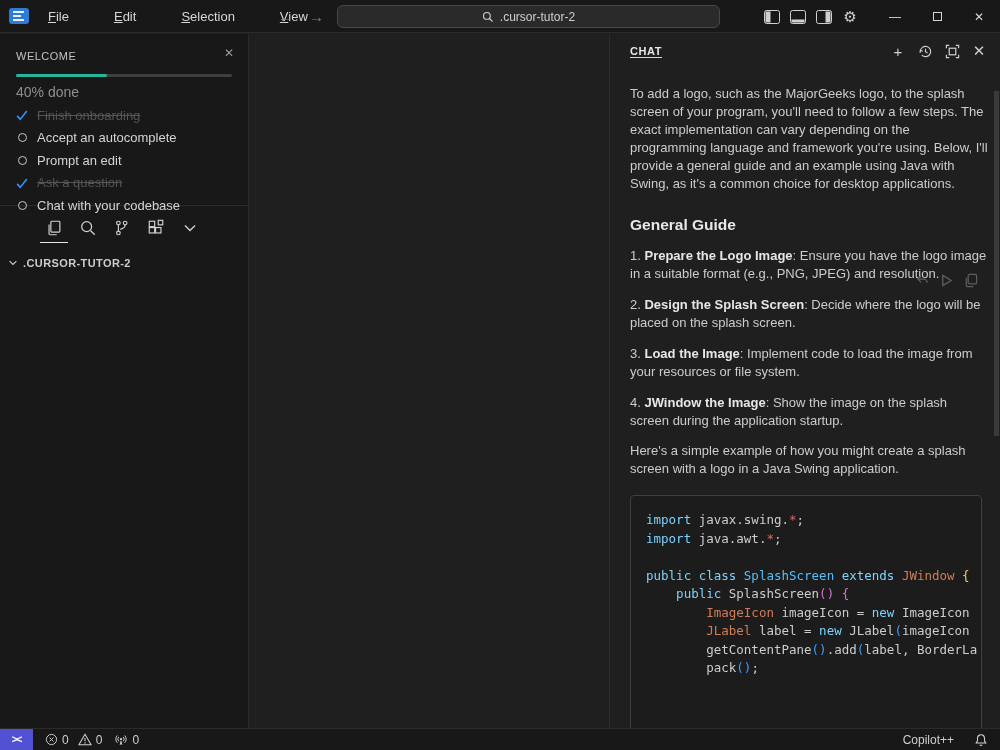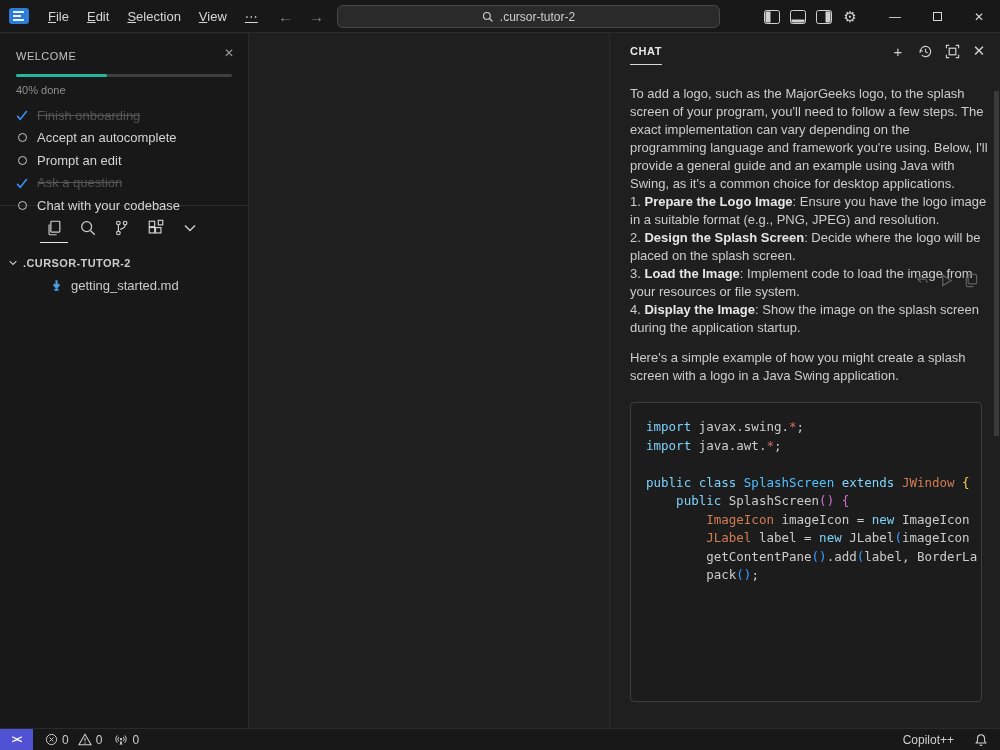--- a/index.html
+++ b/index.html
@@ -4,21 +4,21 @@
 <style>
   * { margin:0; padding:0; box-sizing:border-box; }
   html,body { width:1000px; height:750px; overflow:hidden; }
   body { background:#1f1f1f; font-family:"Liberation Sans", sans-serif; color:#cccccc; position:relative; }
 
   
   .titlebar { position:absolute; top:0; left:0; width:1000px; height:33px; background:#181818; border-bottom:1px solid #2b2b2b; display:flex; align-items:center; }
   .logo { width:20px; height:16px; margin-left:9px; border-radius:3px; background:#2e7cd6; position:relative; flex:none; }
   .logo i { position:absolute; left:4px; width:11px; height:2px; background:#e8f2ff; }
   .logo i:nth-child(1){ top:3px; } .logo i:nth-child(2){ top:7px; width:8px; } .logo i:nth-child(3){ top:11px; }
-  .menus { display:flex; margin-left:10px; }
+  .menus { display:flex; margin-left:10px;gap:27px; }
   .menu-item { display:inline-block; padding:4px 9px; font-size:13px; color:#d6d6d6; border-radius:5px; cursor:default; }
   .menu-item::first-letter { text-decoration:underline; }
   .nav-arrow { position:absolute; top:0; height:33px; display:flex; align-items:center; font-size:15px; color:#848484; }
   .nav-back { left:278px; } .nav-fwd { left:309px; }
   .searchbox { position:absolute; left:337px; top:5px; width:383px; height:23px; background:#2a2a2a; border:1px solid #474747; border-radius:6px; display:flex; align-items:center; justify-content:center; gap:6px; font-size:12px; color:#cfcfcf; }
   .tb-right { position:absolute; right:0; top:0; height:33px; display:flex; align-items:center; }
   .tb-icon { width:20px; height:33px; display:flex; align-items:center; justify-content:center; margin-right:6px; color:#d0d0d0; }
   .gear { font-size:15px; margin-right:14px; }
   .winbtn { width:42px; height:33px; display:flex; align-items:center; justify-content:center; color:#d6d6d6; font-size:12px; }
   .maxbox { width:9px; height:9px; border:1px solid #d6d6d6; display:inline-block; }
@@ -28,46 +28,46 @@
   .sidebar { width:249px; background:#181818; border-right:1px solid #2b2b2b; position:relative; flex:none; }
   .editor { flex:1; background:#1f1f1f; }
   .chat { width:391px; flex:none; background:#1f1f1f; border-left:1px solid #2b2b2b; position:relative; overflow:hidden; }
 
   
   .welcome { height:172px; border-bottom:1px solid #2b2b2b; position:relative; }
   .welcome-title { position:absolute; left:16px; top:16px; font-size:11px; letter-spacing:.5px; color:#c3c3c3; }
   .welcome-close { position:absolute; right:14px; top:12px; font-size:12px; color:#9a9a9a; }
   .progress-track { position:absolute; left:16px; top:40px; width:216px; height:3px; border-radius:2px; background:#3f3f3f; }
   .progress-fill { height:3px; border-radius:2px; background:#26b59d; }
-  .progress-label { position:absolute; left:16px; top:50px; font-size:11px; color:#8f8f8f; }
+  .progress-label { position:absolute; left:16px; top:50px; font-size:14px; color:#8f8f8f; }
   .checklist { position:absolute; left:0; top:70px; right:0;text-align:right; }
   .chk-row { height:22.5px; display:flex; align-items:center; padding-left:14px; font-size:13px; }
   .chk-row .ic { width:16px; height:16px; margin-right:7px; display:flex; align-items:center; justify-content:center; flex:none; }
   .circle { width:9px; height:9px; border:1.6px solid #c8c8c8; border-radius:50%; }
   .chk-row.done .lbl { color:#555555; text-decoration:line-through; }
   .chk-row.todo .lbl { color:#d4d4d4; }
 
   
   .acticons { height:44px; display:flex; align-items:center; padding-left:43px; gap:12px; }
   .act { width:22px; height:30px; display:flex; align-items:center; justify-content:center; position:relative; color:#d0d0d0; }
   .act.active::after { content:""; position:absolute; left:-3px; right:-3px; bottom:0; height:1.5px; background:#e7e7e7; }
   .tree { padding-top:2px; }
   .tree-root { display:flex; align-items:center; height:22px; font-size:11px; font-weight:bold; letter-spacing:.4px; color:#cccccc; padding-left:7px; gap:4px; }
   .tree-file { display:flex; align-items:center; height:22px; font-size:13px; color:#cccccc; padding-left:50px; gap:8px; }
 
   
   .chat-header { height:37px; position:relative; }
-  .chat-tab { position:absolute; left:20px; top:11px; font-size:11px; font-weight:bold; letter-spacing:.6px; color:#e7e7e7; padding-bottom:7px; border-bottom:1.5px solid #d7d7d7; }
+  .chat-tab { position:absolute; left:20px; top:11px; font-size:11px; font-weight:bold; letter-spacing:.6px; color:#e7e7e7; border-bottom:1.5px solid #d7d7d7; }
   .chat-hicons { position:absolute; right:12px; top:8px; display:flex; align-items:center; gap:9px; color:#cfcfcf; }
   .chat-hicons .hic { width:18px; height:18px; display:flex; align-items:center; justify-content:center; font-size:15px; }
   .chat-body { position:absolute; top:37px; left:0; right:0; bottom:0; padding:14px 12px 0 20px; overflow:hidden; font-size:13px; line-height:18px; color:#cccccc; }
   .chat-body b { color:#e6e6e6; }
   .h3 { font-size:15.5px; font-weight:bold; color:#e8e8e8; line-height:19px; }
   .h-guide { margin-top:22px; }
-  .step { }
+  .step { margin-top:13px; }
   .h-example { margin-top:28px; }
   .example-intro { margin-top:12px; }
   .msg-actions { position:absolute; top:239px; right:22px; display:flex; gap:9px; color:#5f5f5f; }
   .chat-scrollbar { position:absolute; right:1px; top:57px; width:5px; height:345px; background:#3a3a3a; }
 
   
   .codeblock { margin-top:17px; width:352px; height:300px; border:1px solid #3f3f3f; border-radius:4px; background:#1c1c1c; overflow:hidden; padding:15px 0 0 15px; }
   .code { font-family:"DejaVu Sans Mono", monospace; font-size:12.5px; line-height:18.5px; white-space:pre; }
   .tk-kw { color:#7dd3fc; } .tk-pl { color:#cccccc; } .tk-cls { color:#4fc1ff; }
   .tk-typ { color:#d17d54; } .tk-star { color:#d16969; } .tk-b1 { color:#f2d04c; }
@@ -217,27 +217,20 @@
       </span>
     </div>
 
     <div class="tree">
       <div class="tree-root">
         <svg width="12" height="12" viewBox="0 0 16 16">
             <path d="M3.5 5.5L8 10l4.5-4.5" fill="none" stroke="#cccccc" stroke-width="1.5"></path>
           </svg>
         <span>.CURSOR-TUTOR-2</span>
       </div>
-      <div class="tree-file">
-        <svg width="13" height="13" viewBox="0 0 16 16">
-            <path d="M8 1.5v8M4.5 6.5L8 10.5l3.5-4" fill="none" stroke="#4aa0e0" stroke-width="2.6"></path>
-            <rect x="5.5" y="12" width="5" height="2.5" fill="#4aa0e0"></rect>
-          </svg>
-        <span>getting_started.md</span>
-      </div>
     </div>
   </div>
 
   <div class="editor"></div>
 
   <div class="chat">
     <div class="chat-header">
       <span class="chat-tab">CHAT</span>
       <div class="chat-hicons">
         <span class="hic">+</span>
@@ -254,32 +247,33 @@
               <rect x="4.5" y="4.5" width="7" height="7" fill="none" stroke="#cfcfcf" stroke-width="1.3"></rect>
             </svg>
         </span>
         <span class="hic">✕</span>
       </div>
     </div>
 
     <div class="chat-body">
       <p class="intro">To add a logo, such as the MajorGeeks logo, to the splash screen of your program, you'll need to follow a few steps. The exact implementation can vary depending on the programming language and framework you're using. Below, I'll provide a general guide and an example using Java with Swing, as it's a common choice for desktop applications.</p>
 
+      <div class="h3 h-guide">General Guide</div>
 
       <p class="step">
         <span>1. </span><b>Prepare the Logo Image</b><span>: Ensure you have the logo image in a suitable format (e.g., PNG, JPEG) and resolution.</span>
       </p>
       <p class="step">
         <span>2. </span><b>Design the Splash Screen</b><span>: Decide where the logo will be placed on the splash screen.</span>
       </p>
       <p class="step">
         <span>3. </span><b>Load the Image</b><span>: Implement code to load the image from your resources or file system.</span>
       </p>
       <p class="step">
-        <span>4. </span><b>Display the Image</b><span>: Show the image on the splash screen during the application startup.</span>
+        <span>4. </span><b>JWindow the Image</b><span>: Show the image on the splash screen during the application startup.</span>
       </p>
 
       <p class="example-intro">Here's a simple example of how you might create a splash screen with a logo in a Java Swing application.</p>
 
       <div class="codeblock">
         <div class="code" id="code-lines"><div class="code-line"><span class="tk-kw">import </span><span class="tk-pl">javax.swing.</span><span class="tk-star">*</span><span class="tk-pl">;</span></div><div class="code-line"><span class="tk-kw">import </span><span class="tk-pl">java.awt.</span><span class="tk-star">*</span><span class="tk-pl">;</span></div><div class="code-line">&nbsp;</div><div class="code-line"><span class="tk-kw">public class </span><span class="tk-cls">SplashScreen</span><span class="tk-kw"> extends </span><span class="tk-typ">JWindow</span><span class="tk-pl"> </span><span class="tk-b1">{</span></div><div class="code-line"><span class="tk-pl">    </span><span class="tk-kw">public</span><span class="tk-pl"> SplashScreen</span><span class="tk-b2">()</span><span class="tk-pl"> </span><span class="tk-b2">{</span></div><div class="code-line"><span class="tk-pl">        </span><span class="tk-typ">ImageIcon</span><span class="tk-pl"> imageIcon = </span><span class="tk-kw">new</span><span class="tk-pl"> ImageIcon</span></div><div class="code-line"><span class="tk-pl">        </span><span class="tk-typ">JLabel</span><span class="tk-pl"> label = </span><span class="tk-kw">new</span><span class="tk-pl"> JLabel</span><span class="tk-b3">(</span><span class="tk-pl">imageIcon</span></div><div class="code-line"><span class="tk-pl">        getContentPane</span><span class="tk-b3">()</span><span class="tk-pl">.add</span><span class="tk-b3">(</span><span class="tk-pl">label, BorderLa</span></div><div class="code-line"><span class="tk-pl">        pack</span><span class="tk-b3">()</span><span class="tk-pl">;</span></div></div>
       </div>
     </div>
 
     <div class="msg-actions">

